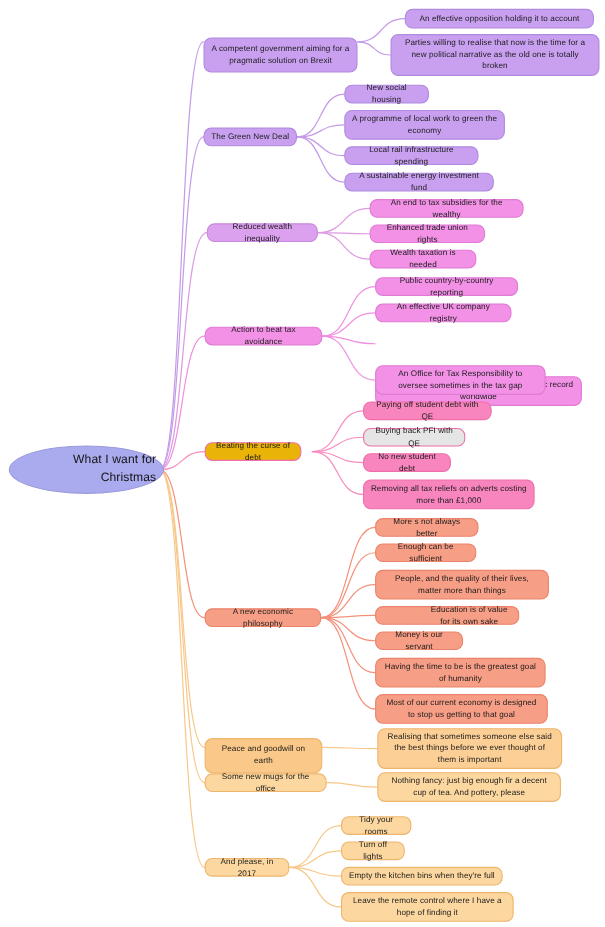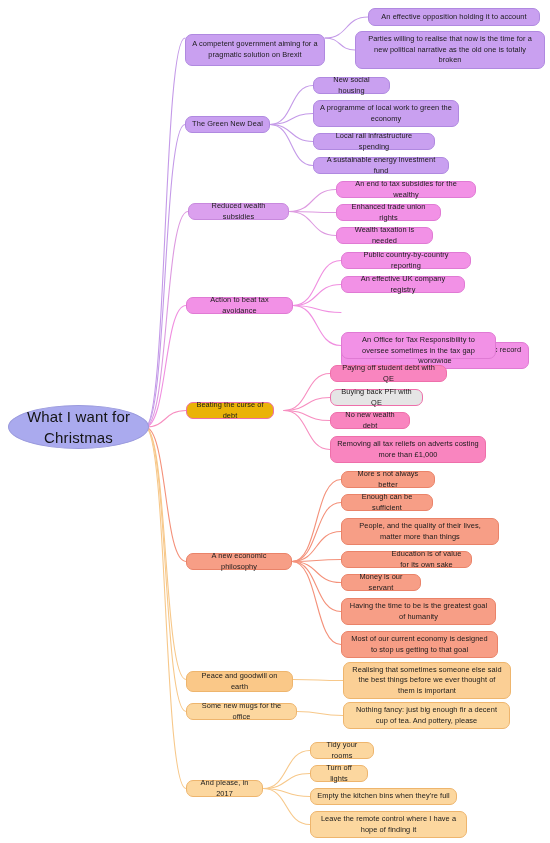--- a/index.html
+++ b/index.html
@@ -45,22 +45,23 @@
     text-align: center;
     border-radius: 7px;
     font-size: 7.4px;
     line-height: 1.42;
     color: #1a1a1a;
     padding: 2px 6px;
     letter-spacing: 0.01em;
   }
   .node.root {
     border-radius: 50%;
-    font-size: 15px;
+    font-size: 11px;
     color: #141414;
+    text-align: right;
   }
   .node-label {
     display: block;
     width: 100%;
   }
 </style>
 </head>
 <body>
 
 <div id="mindmap">
@@ -133,21 +134,21 @@
       <div class="node" style="left: 336px; top: 181px; width: 140px; height: 17px; background: rgb(242, 145, 230); border: 1px solid rgb(224, 122, 212);">
         <span class="node-label">An end to tax subsidies for the wealthy</span>
       </div>
       <div class="node" style="left: 336px; top: 204px; width: 105px; height: 17px; background: rgb(242, 145, 230); border: 1px solid rgb(224, 122, 212);">
         <span class="node-label">Enhanced trade union rights</span>
       </div>
       <div class="node" style="left: 336px; top: 227px; width: 97px; height: 17px; background: rgb(242, 145, 230); border: 1px solid rgb(224, 122, 212);">
         <span class="node-label">Wealth taxation is needed</span>
       </div>
       <div class="node" style="left: 188px; top: 203px; width: 101px; height: 17px; background: rgb(219, 160, 238); border: 1px solid rgb(200, 137, 221);">
-        <span class="node-label">Reduced wealth subsidies</span>
+        <span class="node-label">Reduced wealth inequality</span>
       </div>
       <div class="node" style="left: 341px; top: 252px; width: 130px; height: 17px; background: rgb(242, 145, 230); border: 1px solid rgb(224, 122, 212);">
         <span class="node-label">Public country-by-country reporting</span>
       </div>
       <div class="node" style="left: 341px; top: 276px; width: 124px; height: 17px; background: rgb(242, 145, 230); border: 1px solid rgb(224, 122, 212);">
         <span class="node-label">An effective UK company registry</span>
       </div>
       <div class="node" style="left: 341px; top: 299px; width: 188px; height: 27px; background: rgb(242, 145, 230); border: 1px solid rgb(224, 122, 212); margin-top: 43px;">
         <span class="node-label">Accounts and beneficial ownership on public record worldwide</span>
       </div>
@@ -157,21 +158,21 @@
       <div class="node" style="left: 186px; top: 297px; width: 107px; height: 17px; background: rgb(242, 145, 230); border: 1px solid rgb(224, 122, 212);">
         <span class="node-label">Action to beat tax avoidance</span>
       </div>
       <div class="node" style="left: 330px; top: 365px; width: 117px; height: 17px; background: rgb(249, 133, 191); border: 1px solid rgb(238, 111, 170);">
         <span class="node-label">Paying off student debt with QE</span>
       </div>
       <div class="node" style="left: 330px; top: 389px; width: 93px; height: 17px; background: #e5e5e5; border: 1px solid rgb(238, 111, 170);">
         <span class="node-label">Buying back PFI with QE</span>
       </div>
       <div class="node" style="left: 330px; top: 412px; width: 80px; height: 17px; background: rgb(249, 133, 191); border: 1px solid rgb(238, 111, 170);">
-        <span class="node-label">No new wealth debt</span>
+        <span class="node-label">No new student debt</span>
       </div>
       <div class="node" style="left: 330px; top: 436px; width: 156px; height: 27px; background: rgb(249, 133, 191); border: 1px solid rgb(238, 111, 170);">
         <span class="node-label">Removing all tax reliefs on adverts costing more than £1,000</span>
       </div>
       <div class="node" style="left: 186px; top: 402px; width: 88px; height: 17px; background: #eab308; border: 1px solid rgb(238, 111, 170);">
         <span class="node-label">Beating the curse of debt</span>
       </div>
       <div class="node" style="left: 341px; top: 471px; width: 94px; height: 17px; background: rgb(247, 158, 134); border: 1px solid rgb(234, 131, 105);">
         <span class="node-label">More s not always better</span>
       </div>
@@ -192,21 +193,21 @@
       </div>
       <div class="node" style="left: 341px; top: 631px; width: 157px; height: 27px; background: rgb(247, 158, 134); border: 1px solid rgb(234, 131, 105);">
         <span class="node-label">Most of our current economy is designed to stop us getting to that goal</span>
       </div>
       <div class="node" style="left: 186px; top: 553px; width: 106px; height: 17px; background: rgb(247, 158, 134); border: 1px solid rgb(234, 131, 105);">
         <span class="node-label">A new economic philosophy</span>
       </div>
       <div class="node" style="left: 343px; top: 662px; width: 168px; height: 37px; background: rgb(251, 207, 149); border: 1px solid rgb(238, 181, 109);">
         <span class="node-label">Realising that sometimes someone else said the best things before we ever thought of them is important</span>
       </div>
-      <div class="node" style="left: 186px; top: 671px; width: 107px; height: 21px; background: rgb(250, 200, 136); border: 1px solid rgb(238, 181, 109);">
+      <div class="node" style="left: 186px; top: 671px; width: 107px; height: 32px; background: rgb(250, 200, 136); border: 1px solid rgb(238, 181, 109);">
         <span class="node-label">Peace and goodwill on earth</span>
       </div>
       <div class="node" style="left: 343px; top: 702px; width: 167px; height: 27px; background: rgb(252, 215, 159); border: 1px solid rgb(238, 181, 109);">
         <span class="node-label">Nothing fancy: just big enough fir a decent cup of tea. And pottery, please</span>
       </div>
       <div class="node" style="left: 186px; top: 703px; width: 111px; height: 17px; background: rgb(252, 215, 159); border: 1px solid rgb(238, 181, 109);">
         <span class="node-label">Some new mugs for the office</span>
       </div>
       <div class="node" style="left: 310px; top: 742px; width: 64px; height: 17px; background: rgb(252, 215, 159); border: 1px solid rgb(238, 181, 109);">
         <span class="node-label">Tidy your rooms</span>

